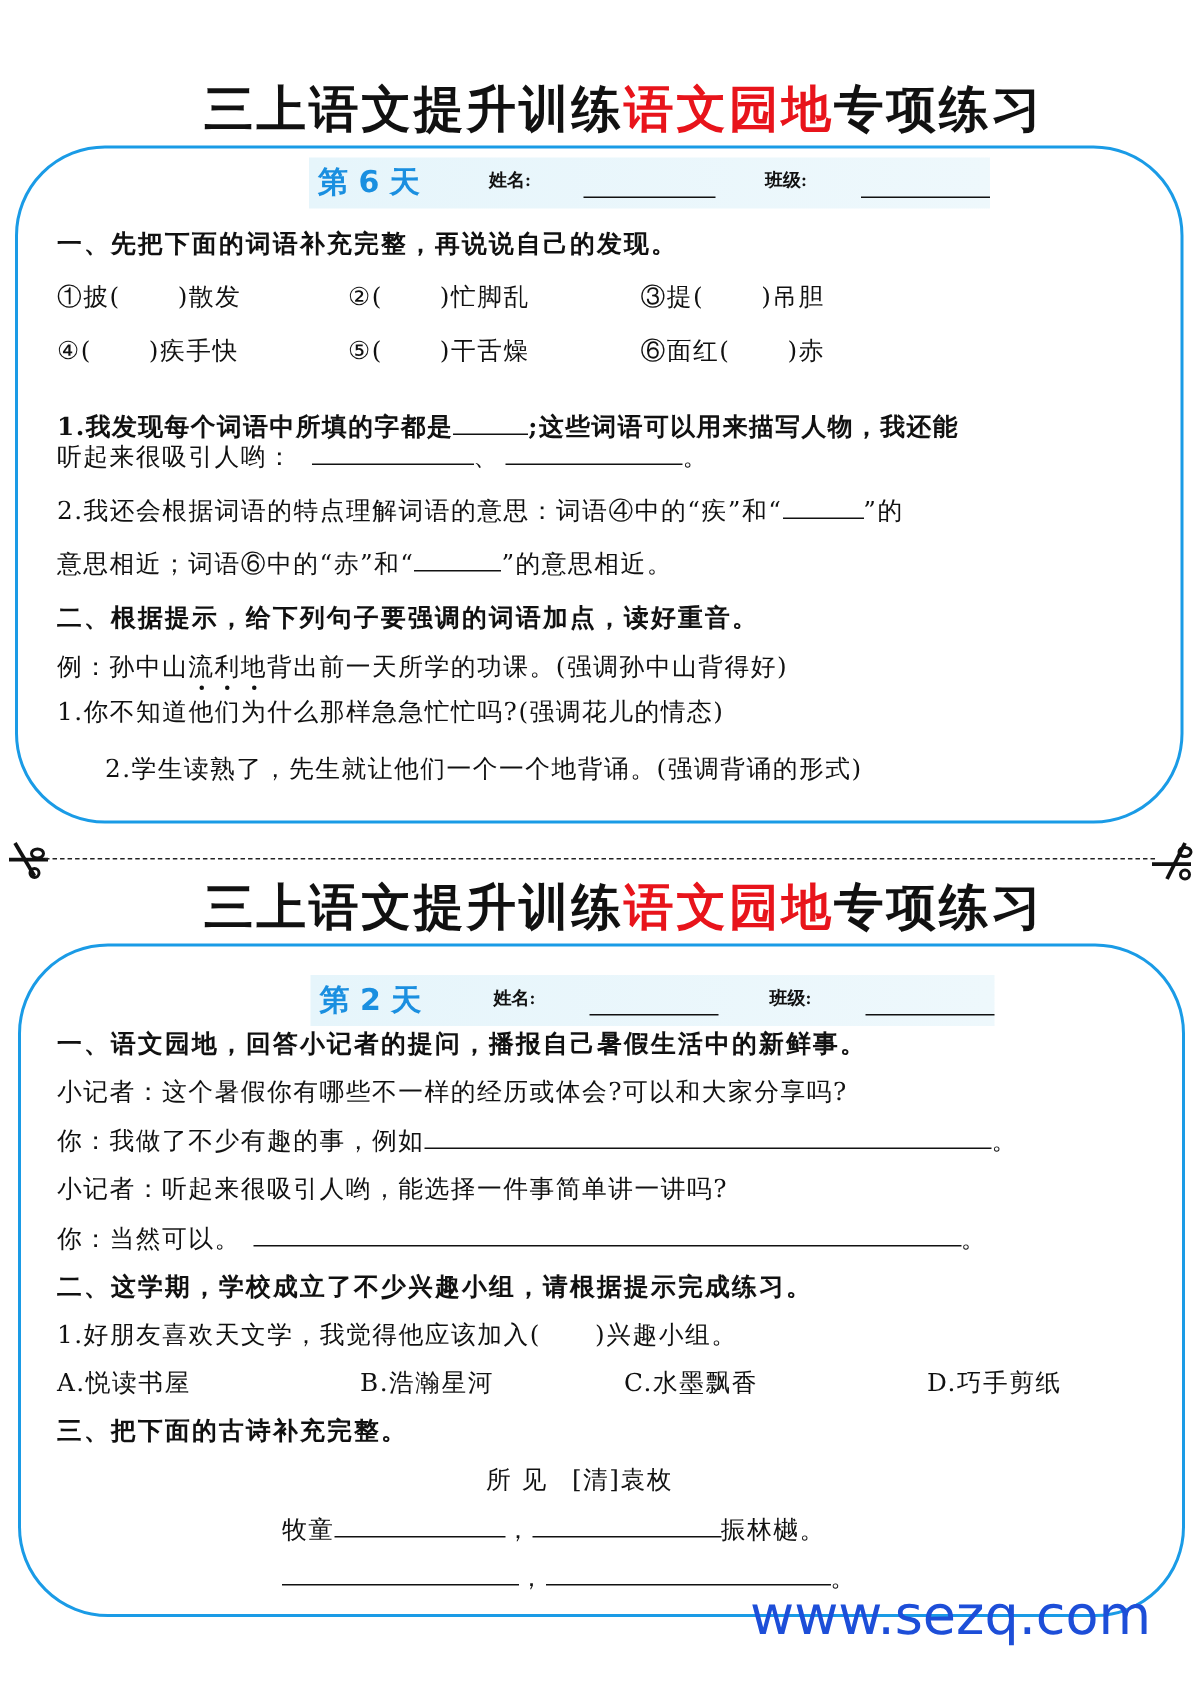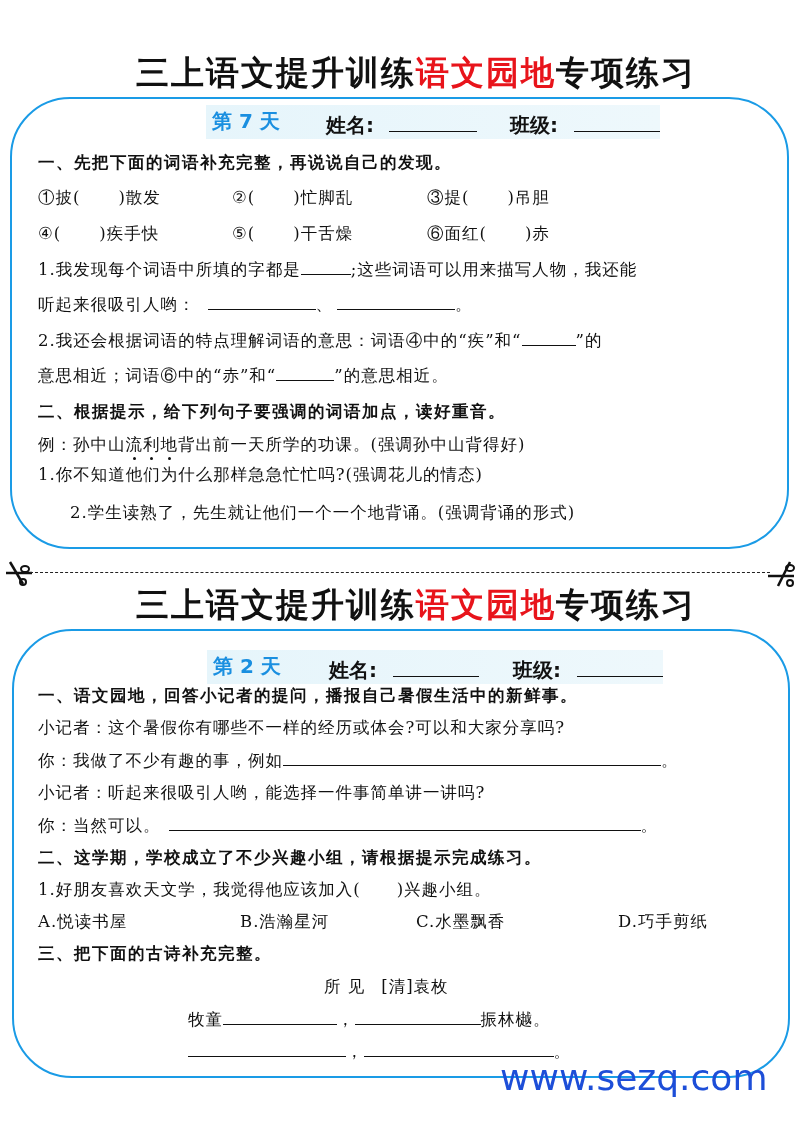--- a/index.html
+++ b/index.html
@@ -6,58 +6,58 @@
   body { width: 800px; height: 1131px; position: relative; overflow: hidden;
          font-family: "DejaVu Serif", "Liberation Serif", serif; color: #111; }
   .title { position: absolute; left: 16px; width: 800px; text-align: center;
            font-family: "DejaVu Sans", "Liberation Sans", sans-serif; font-weight: bold;
            font-size: 33px; letter-spacing: 2px; color: #111; line-height: 40px; }
   .title .red { color: #e8141b; }
   .card { position: absolute; border: 2px solid #1a9be6; border-radius: 60px; background: #fff; }
   .dayrow { position: absolute; height: 34px; background: linear-gradient(90deg,#e6f5fb,#eef8fc);
             font-family: "DejaVu Sans", sans-serif; font-weight: bold; }
   .day { position: absolute; left: 6px; top: 3px; color: #1a8fe0; font-size: 20px; }
-  .lbl { position: absolute; top: 7px; font-size: 20px; color: #111; }
+  .lbl { position: absolute; top: 7px; font-size: 12px; color: #111; font-family: Liberation Serif, serif; }
   .blank-line { position: absolute; border-bottom: 1.5px solid #111; height: 0; }
   .line { position: absolute; left: 38px; font-size: 16.5px; line-height: 22px; white-space: nowrap; letter-spacing: 1px; }
   .bold { font-family: "DejaVu Sans", sans-serif; font-weight: bold; letter-spacing: 1.5px; }
   .u { display: inline-block; border-bottom: 1.5px solid #111; height: 14px; vertical-align: baseline; }
   .dot { position: relative; }
   .dot::after { content: ""; position: absolute; left: 50%; bottom: -6px; width: 3px; height: 3px; margin-left: -1.5px; border-radius: 50%; background: #111; }
   .cutline { position: absolute; left: 30px; right: 30px; top: 572px; border-top: 1.5px dashed #222; }
   .scissor { position: absolute; top: 558px; width: 30px; height: 30px; }
   .watermark { position: absolute; left: 500px; top: 1057px; font-family: "DejaVu Sans", sans-serif;
                font-size: 36px; color: #1d4ed8; letter-spacing: 0px; }
 </style>
 </head>
 <body>
 
 <div class="title" style="top:53px;"><span>三上语文提升训练</span><span class="red">语文园地</span><span>专项练习</span></div>
 
 <div class="card" style="left:10px; top:97px; width:775px; height:448px;"></div>
 
 <div class="dayrow" style="left:206px; top:105px; width:454px;">
-  <span class="day">第 7 天</span>
+  <span class="day">第 6 天</span>
   <span class="lbl" style="left:120px;">姓名:</span>
   <div class="blank-line" style="left:183px; top:26px; width:88px;"></div>
   <span class="lbl" style="left:304px;">班级:</span>
   <div class="blank-line" style="left:368px; top:26px; width:86px;"></div>
 </div>
 
 <div class="line bold" style="top:152px;">一、先把下面的词语补充完整，再说说自己的发现。</div>
 
 <div class="line" style="top:187px; left:38px;"><span>①</span><span>披(</span><span style="display:inline-block;width:38px;"></span><span>)散发</span></div>
 <div class="line" style="top:187px; left:232px;"><span>②</span><span>(</span><span style="display:inline-block;width:38px;"></span><span>)忙脚乱</span></div>
 <div class="line" style="top:187px; left:427px;"><span>③</span><span>提(</span><span style="display:inline-block;width:38px;"></span><span>)吊胆</span></div>
 
 <div class="line" style="top:223px; left:38px;"><span>④</span><span>(</span><span style="display:inline-block;width:38px;"></span><span>)疾手快</span></div>
 <div class="line" style="top:223px; left:232px;"><span>⑤</span><span>(</span><span style="display:inline-block;width:38px;"></span><span>)干舌燥</span></div>
 <div class="line" style="top:223px; left:427px;"><span>⑥</span><span>面红(</span><span style="display:inline-block;width:38px;"></span><span>)赤</span></div>
 
-<div class="line" style="top:259px;"><span>1.我发现每个词语中所填的字都是</span><span class="u" style="width:50px;"></span><span>;这些词语可以用来描写人物，我还能</span></div>
+<div class="line" style="top:274px;font-weight:bold;"><span>1.我发现每个词语中所填的字都是</span><span class="u" style="width:50px;"></span><span>;这些词语可以用来描写人物，我还能</span></div>
 <div class="line" style="top:294px;"><span>听起来很吸引人哟：</span><span class="u" style="width:108px; margin-left:12px;"></span><span>、</span><span class="u" style="width:118px; margin-left:4px;"></span><span>。</span></div>
 <div class="line" style="top:330px;"><span>2.我还会根据词语的特点理解词语的意思：词语④中的“疾”和“</span><span class="u" style="width:54px;"></span><span>”的</span></div>
 <div class="line" style="top:365px;"><span>意思相近；词语⑥中的“赤”和“</span><span class="u" style="width:58px;"></span><span>”的意思相近。</span></div>
 
 <div class="line bold" style="top:401px;">二、根据提示，给下列句子要强调的词语加点，读好重音。</div>
 <div class="line" style="top:434px;"><span>例：孙中山</span><span class="dot">流</span><span class="dot">利</span><span class="dot">地</span><span>背出前一天所学的功课。(强调孙中山背得好)</span></div>
 <div class="line" style="top:464px;">1.你不知道他们为什么那样急急忙忙吗?(强调花儿的情态)</div>
 <div class="line" style="top:502px;margin-left:32px;">2.学生读熟了，先生就让他们一个一个地背诵。(强调背诵的形式)</div>
 
 <svg class="scissor" style="left:4px;" viewBox="0 0 30 30">

